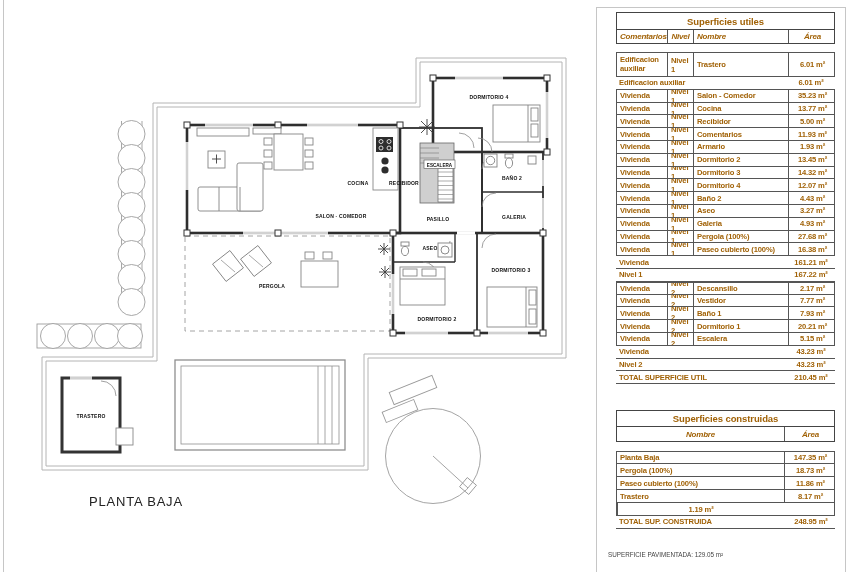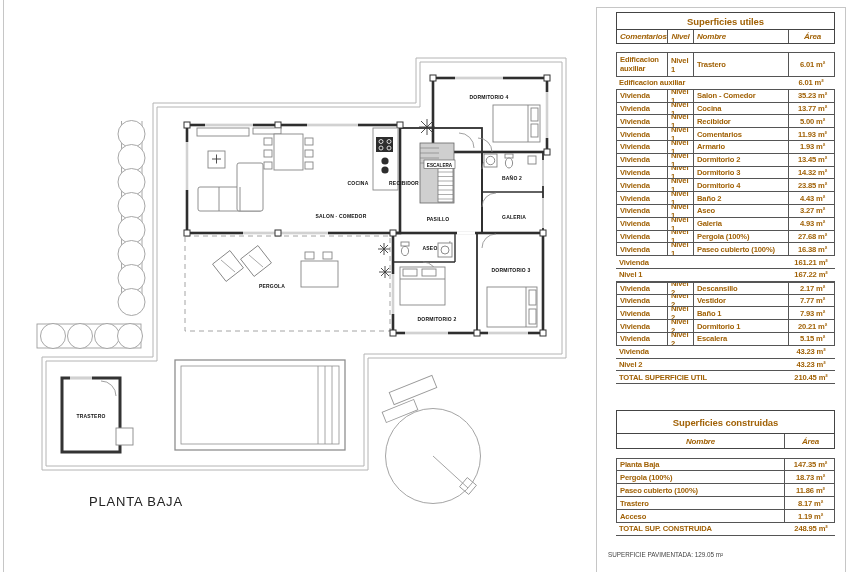--- a/index.html
+++ b/index.html
@@ -7,21 +7,21 @@
        font-family:"Liberation Sans",sans-serif;}
   svg{position:absolute;left:0;top:0;}
   svg text{font-family:"Liberation Sans",sans-serif;}
   .roomlbl{font-size:5px;font-weight:bold;fill:#101010;letter-spacing:.2px;}
   .plantitle{font-size:13px;fill:#222;letter-spacing:.8px;}
   .esclbl{font-size:4.6px;font-weight:bold;fill:#101010;}
 
   .tbl{position:absolute;left:600px;width:219px;color:#a16207;font-weight:bold;margin-left:16px;}
   .ttl{height:18px;border:1px solid #444;display:flex;align-items:center;justify-content:center;
        font-size:9.5px;letter-spacing:-.1px;box-sizing:border-box;}
-  .ttl2{height:24px;}
+  .ttl2{height:17px;}
   .hdr{border:1px solid #444;border-top:none;display:grid;box-sizing:border-box;height:14px;}
   .hdr2{height:15px;}
   .g4{grid-template-columns:50px 26px 95px 48px;}
   .g2{grid-template-columns:167px 52px;}
   .h{display:flex;align-items:center;font-size:8px;letter-spacing:-.2px;padding-left:3px;box-sizing:border-box;font-style:italic;}
   .h.ctr{justify-content:center;padding-left:0;text-align:right;}
   .bl{border-left:1px solid #555;}
   .sp8{height:8px;} .sp9{height:9px;}
   .r4{display:grid;grid-template-columns:50px 26px 95px 48px;border:1px solid #555;border-top:none;
       height:12.8px;box-sizing:border-box;}
@@ -365,21 +365,21 @@
   <div class="r4">
     <span class="c">Vivienda</span>
     <span class="c bl">Nivel 1</span>
     <span class="c bl">Dormitorio 3</span>
     <span class="c a bl">14.32 m²</span>
   </div>
   <div class="r4">
     <span class="c">Vivienda</span>
     <span class="c bl">Nivel 1</span>
     <span class="c bl">Dormitorio 4</span>
-    <span class="c a bl">23.85 m²</span>
+    <span class="c a bl">12.07 m²</span>
   </div>
   <div class="r4">
     <span class="c">Vivienda</span>
     <span class="c bl">Nivel 1</span>
     <span class="c bl">Baño 2</span>
     <span class="c a bl">4.43 m²</span>
   </div>
   <div class="r4">
     <span class="c">Vivienda</span>
     <span class="c bl">Nivel 1</span>
@@ -473,21 +473,20 @@
   </div>
   <div class="r2">
     <span class="c">Paseo cubierto (100%)</span>
     <span class="c a bl">11.86 m²</span>
   </div>
   <div class="r2">
     <span class="c">Trastero</span>
     <span class="c a bl">8.17 m²</span>
   </div>
   <div class="r2">
-    <span class="c">Acceso</span>
     <span class="c a bl">1.19 m²</span>
   </div>
   <div class="rs">
     <span class="lab">TOTAL SUP. CONSTRUIDA</span>
     <span class="a4">248.95 m²</span>
   </div>
 </div>
 
 <div class="note">SUPERFICIE PAVIMENTADA: 129.05 m²</div>
 

